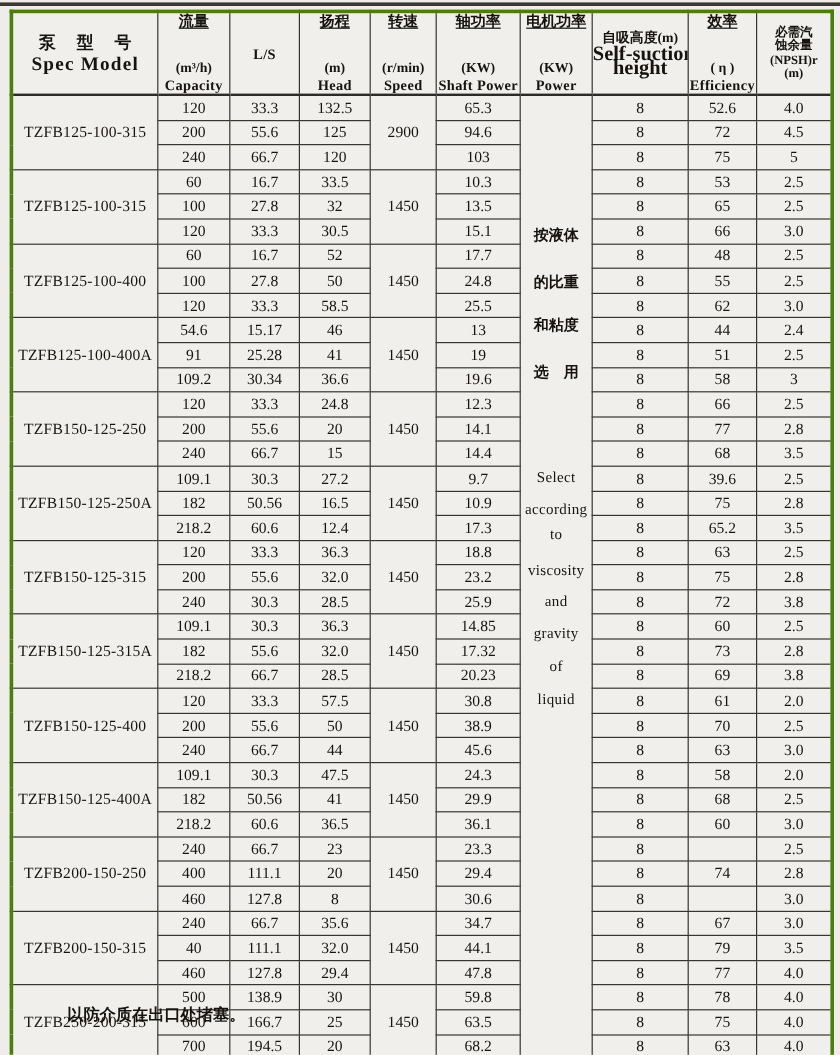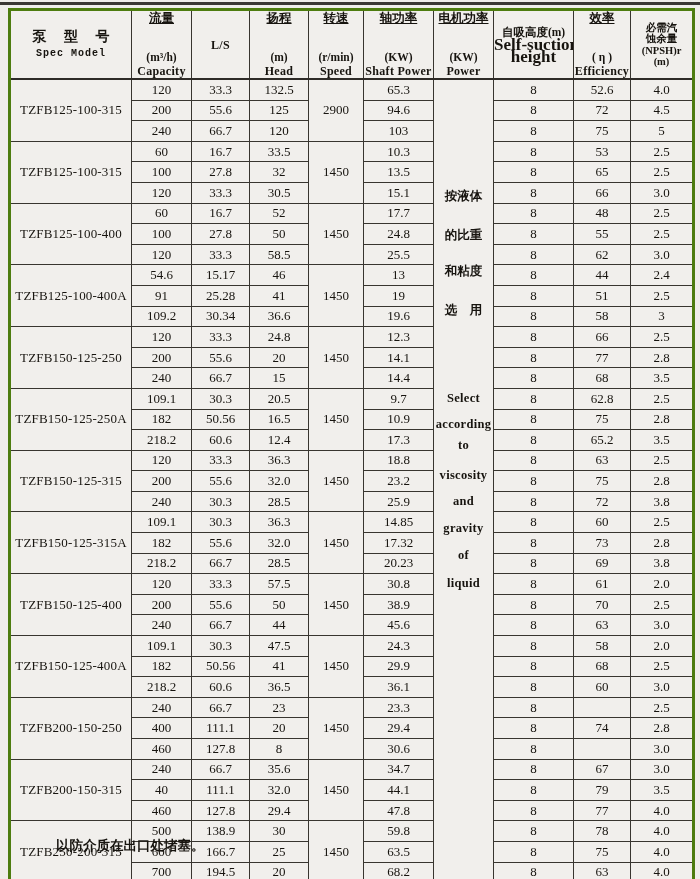--- a/index.html
+++ b/index.html
@@ -30,35 +30,35 @@
     white-space:nowrap;
   }
   .spec thead th{border-bottom:2px solid #2e2b27;height:52px;}
   .spec tbody td{height:19.6px;font-size:13px;line-height:14px;}
   .spec tbody tr.gs td{border-top:1.5px solid #2e2b27;}
 
   .h-zh{font-size:12.5px;line-height:14px;font-weight:bold;text-decoration:underline;}
   .h-unit{font-size:11.5px;line-height:13px;font-weight:bold;margin-top:26px;}
   .h-en{font-size:12px;line-height:14px;font-weight:bold;letter-spacing:.3px;}
   .h-model-zh{font-size:14px;line-height:18px;font-weight:bold;letter-spacing:7px;padding-left:7px;}
-  .h-model-en{font-size:10px;line-height:16px;font-weight:bold;letter-spacing:1px;font-family:Liberation Mono, monospace;}
+  .h-model-en{font-size:16px;line-height:16px;font-weight:bold;letter-spacing:1px;}
   .h-npsh div{font-size:10.5px;line-height:11.5px;font-weight:bold;}
   .h-suction div{font-weight:bold;}
   .h-suction .l1{font-size:11.5px;line-height:13px;}
   .h-suction .l2,.h-suction .l3{font-size:17px;line-height:12px;}
 
   td.model{font-size:12.5px;letter-spacing:.2px;}
   td.num{font-size:13px;}
 
   td.power-cell{position:relative;}
   .pn{position:absolute;left:0;width:100%;text-align:center;font-size:12.5px;font-weight:bold;}
   .pn0{top:109px}.pn1{top:148px}.pn2{top:184px}.pn3{top:223px}
   .pn4{top:311px}.pn5{top:337px}.pn6{top:358px}.pn7{top:388px}
   .pn8{top:414px}.pn9{top:441px}.pn10{top:468px}.pn11{top:496px}
-  .pn4,.pn5,.pn6,.pn7,.pn8,.pn9,.pn10,.pn11{font-size:12.5px;font-weight:bold;letter-spacing:.3px;}
+  .pn4,.pn5,.pn6,.pn7,.pn8,.pn9,.pn10,.pn11{font-size:12.5px;font-weight:normal;letter-spacing:.3px;}
 
   .footnote{
     position:absolute;left:6px;top:836px;width:690px;
     font-size:13.5px;line-height:20px;font-weight:bold;
   }
   .footnote .fn2{margin-left:50px;}
 </style>
 </head>
 <body>
 
@@ -287,25 +287,25 @@
           <td class="num">15</td>
           <td class="num">14.4</td>
           <td class="num">8</td>
           <td class="num">68</td>
           <td class="num">3.5</td>
         </tr>
         <tr class="gs">
           <td class="model" rowspan="3">TZFB150-125-250A</td>
           <td class="num">109.1</td>
           <td class="num">30.3</td>
-          <td class="num">20.5</td>
+          <td class="num">27.2</td>
           <td class="num" rowspan="3">1450</td>
           <td class="num">9.7</td>
           <td class="num">8</td>
-          <td class="num">62.8</td>
+          <td class="num">39.6</td>
           <td class="num">2.5</td>
         </tr>
         <tr>
           <td class="num">182</td>
           <td class="num">50.56</td>
           <td class="num">16.5</td>
           <td class="num">10.9</td>
           <td class="num">8</td>
           <td class="num">75</td>
           <td class="num">2.8</td>

